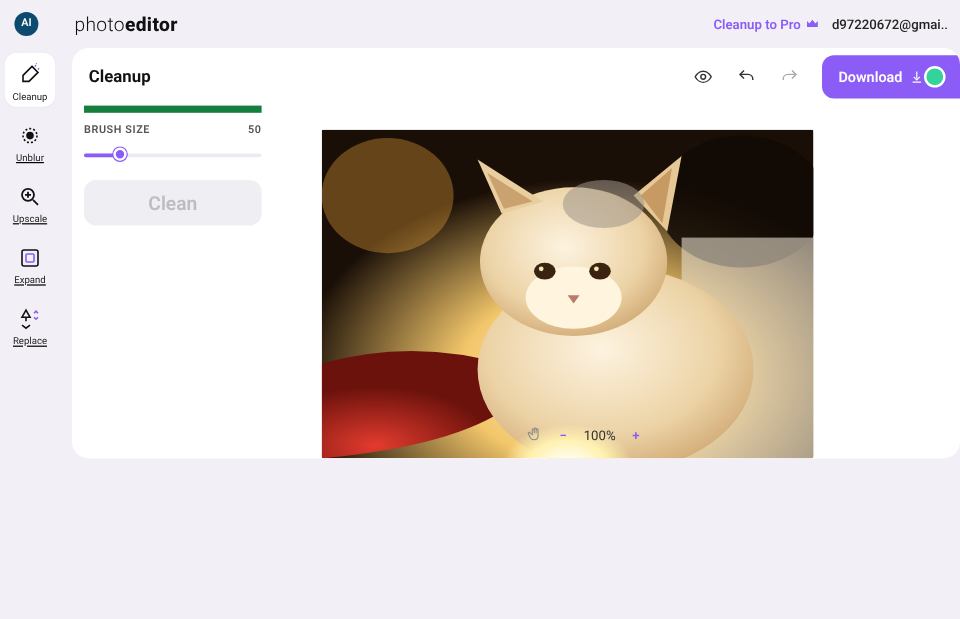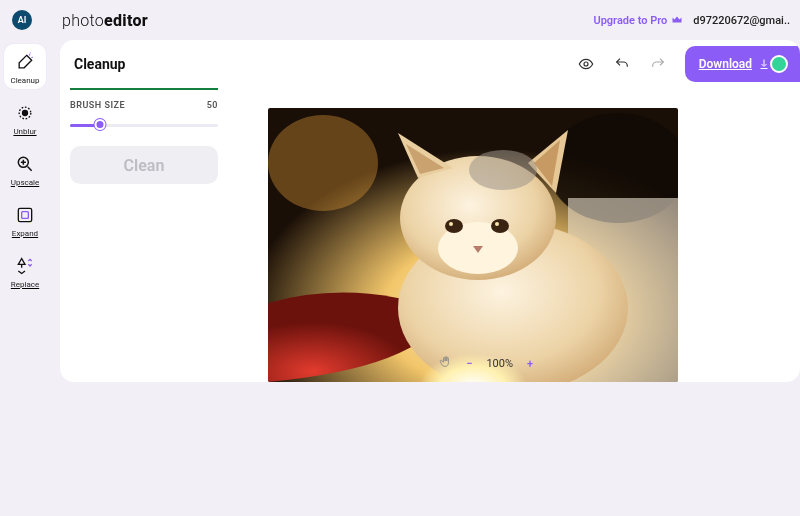--- a/index.html
+++ b/index.html
@@ -26,34 +26,34 @@
 .side-item.plain { background: transparent; text-decoration: underline; }
 .side-item svg { width: 20px; height: 20px; }
 
 .main { flex: 1; background: #fff; border-radius: 14px; margin-right: 0; display: flex; flex-direction: column; position: relative; overflow: hidden; }
 .main-top { height: 48px; display: flex; align-items: center; justify-content: space-between; padding: 0 0 0 14px; }
 .title { font-size: 14px; font-weight: 700; color: #111; }
 .top-actions { display: flex; align-items: center; gap: 2px; }
 .icon-btn { width: 34px; height: 34px; display: flex; align-items: center; justify-content: center; cursor: pointer; color: #333; }
 .icon-btn svg { width: 16px; height: 16px; }
 .icon-btn.dim { color: #aaa; }
-.download-btn { background: #8b5cf6; color: #fff; border: none; border-radius: 10px 0 0 10px; height: 36px; padding: 0 12px 0 14px; font-size: 12px; font-weight: 600; display: flex; align-items: center; gap: 6px; cursor: pointer; margin-left: 8px; text-decoration: underline; }
+.download-btn { background: #8b5cf6; color: #fff; border: none; border-radius: 10px 0 0 10px; height: 36px; padding: 0 12px 0 14px; font-size: 12px; font-weight: 600; display: flex; align-items: center; gap: 6px; cursor: pointer; margin-left: 8px; }
 .download-btn svg { width: 12px; height: 12px; }
 .avatar { width: 18px; height: 18px; border-radius: 50%; background: #34d399; border: 2px solid #fff; margin-left: -6px; position: relative; z-index: 2; }
 
 .content { flex: 1; display: flex; position: relative; }
 .panel { width: 168px; padding: 0 10px; display: flex; flex-direction: column; gap: 14px; }
 .replace-card { border: 1px solid #eceaf2; border-radius: 10px; padding: 10px; display: flex; align-items: center; justify-content: space-between; cursor: pointer; }
 .replace-left { display: flex; align-items: center; gap: 8px; }
 .swap-icon { color: #8b5cf6; width: 14px; height: 14px; }
 .replace-text { font-size: 11px; font-weight: 600; color: #111; }
 .thumb { width: 22px; height: 22px; border-radius: 6px; overflow: hidden; background: #3a1d0c; }
 .thumb svg { width: 22px; height: 22px; display: block; }
 
-.brush-block { border-top: 2px solid #15803d; padding-top: 10px; }
+.brush-block { border-top: 6px solid #15803d; padding-top: 10px; }
 .brush-row { display: flex; justify-content: space-between; font-size: 9px; letter-spacing: .5px; color: #555; font-weight: 600; }
 .slider { margin-top: 8px; position: relative; height: 14px; }
 .slider-track { position: absolute; top: 6px; left: 0; right: 0; height: 3px; background: #eceaf2; border-radius: 2px; }
 .slider-fill { position: absolute; top: 6px; left: 0; width: 20%; height: 3px; background: #8b5cf6; border-radius: 2px; }
 .slider-thumb { position: absolute; top: 1px; left: 20%; width: 11px; height: 11px; background: #8b5cf6; border: 2px solid #fff; box-shadow: 0 0 0 1px #8b5cf6; border-radius: 50%; transform: translateX(-50%); }
 
 .clean-btn { background: #efeef2; color: #bdbcc3; border: none; border-radius: 10px; height: 38px; font-size: 16px; font-weight: 600; cursor: not-allowed; }
 
 .canvas-area { flex: 1; display: flex; align-items: flex-start; justify-content: flex-start; padding: 20px 10px 0 40px; position: relative; }
 .photo { width: 410px; height: 274px; border-radius: 2px; overflow: hidden; position: relative; }
@@ -71,21 +71,21 @@
 
 <div class="header">
   <div class="logo">
     <div class="logo-mark">AI</div>
     <div class="logo-text">
       <span class="thin">photo</span><span class="bold">editor</span>
     </div>
   </div>
   <div class="header-right">
     <div class="upgrade">
-      <span>Upgrade to Pro</span>
+      <span>Cleanup to Pro</span>
       <svg viewBox="0 0 24 24" fill="#8b5cf6">
           <path d="M3 7l4 4 5-6 5 6 4-4v10H3V7z"></path>
         </svg>
     </div>
     <div class="email">d97220672@gmai..</div>
   </div>
 </div>
 
 <div class="app">
 

